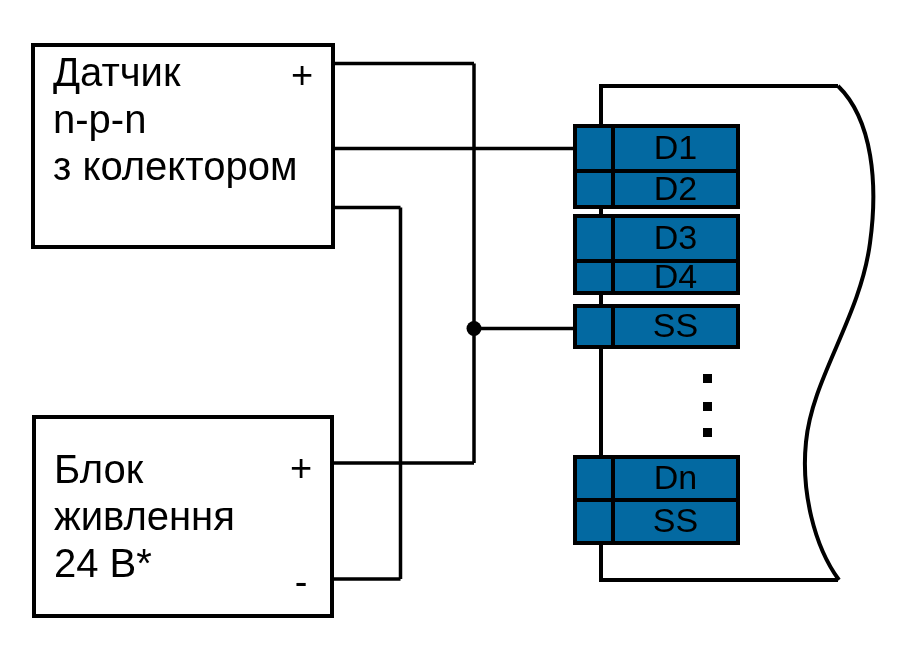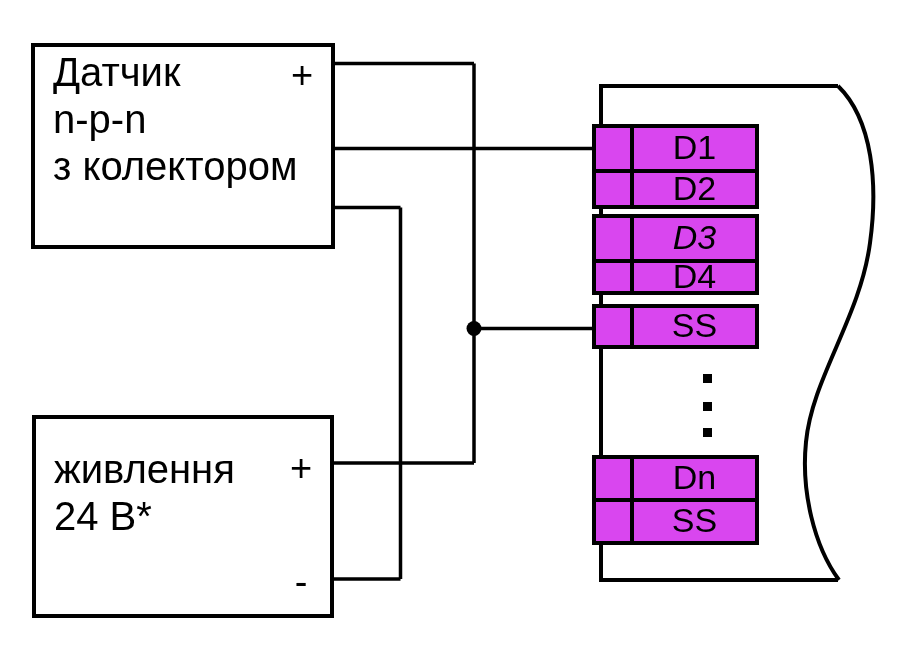--- a/index.html
+++ b/index.html
@@ -45,25 +45,25 @@
     font-size: 38px;
     line-height: 40px;
     text-align: center;
   }
   .term.plus-top   { top: 8px; }
   .term.plus-psu   { top: 29px; }
   .term.minus-psu  { top: 143px; }
   
   .trow {
     position: absolute;
-    left: 592px;
+    left: 573px;
     width: 167px;
     box-sizing: border-box;
     border: 4px solid #000000;
-    background: #d946ef;
+    background: #0369a1;
     display: flex;
   }
   .trow .stub {
     width: 38px;
     box-sizing: border-box;
     border-right: 4px solid #000000;
   }
   .trow .lbl {
     flex: 1;
     display: flex;
@@ -121,36 +121,37 @@
     <div class="box-text">
       <div>Датчик</div>
       <div>n-p-n</div>
       <div>з колектором</div>
     </div>
     <div class="term plus-top">+</div>
   </div>
 
   <div id="psu-box" class="box">
     <div class="box-text">
+      <div>Блок</div>
       <div>живлення</div>
       <div>24 В*</div>
     </div>
     <div class="term plus-psu">+</div>
     <div class="term minus-psu">-</div>
   </div>
 
   <div class="trow" style="top:124px; height:49px;">
     <div class="stub"></div>
     <div class="lbl">D1</div>
   </div>
   <div class="trow" style="top:169px; height:40px;text-align:right;">
     <div class="stub"></div>
     <div class="lbl">D2</div>
   </div>
-  <div class="trow" style="top:214px; height:49px;font-style:italic;">
+  <div class="trow" style="top:214px; height:49px;">
     <div class="stub"></div>
     <div class="lbl">D3</div>
   </div>
   <div class="trow" style="top:259px; height:36px;">
     <div class="stub"></div>
     <div class="lbl">D4</div>
   </div>
   <div class="trow" style="top:304px; height:45px;">
     <div class="stub"></div>
     <div class="lbl">SS</div>

